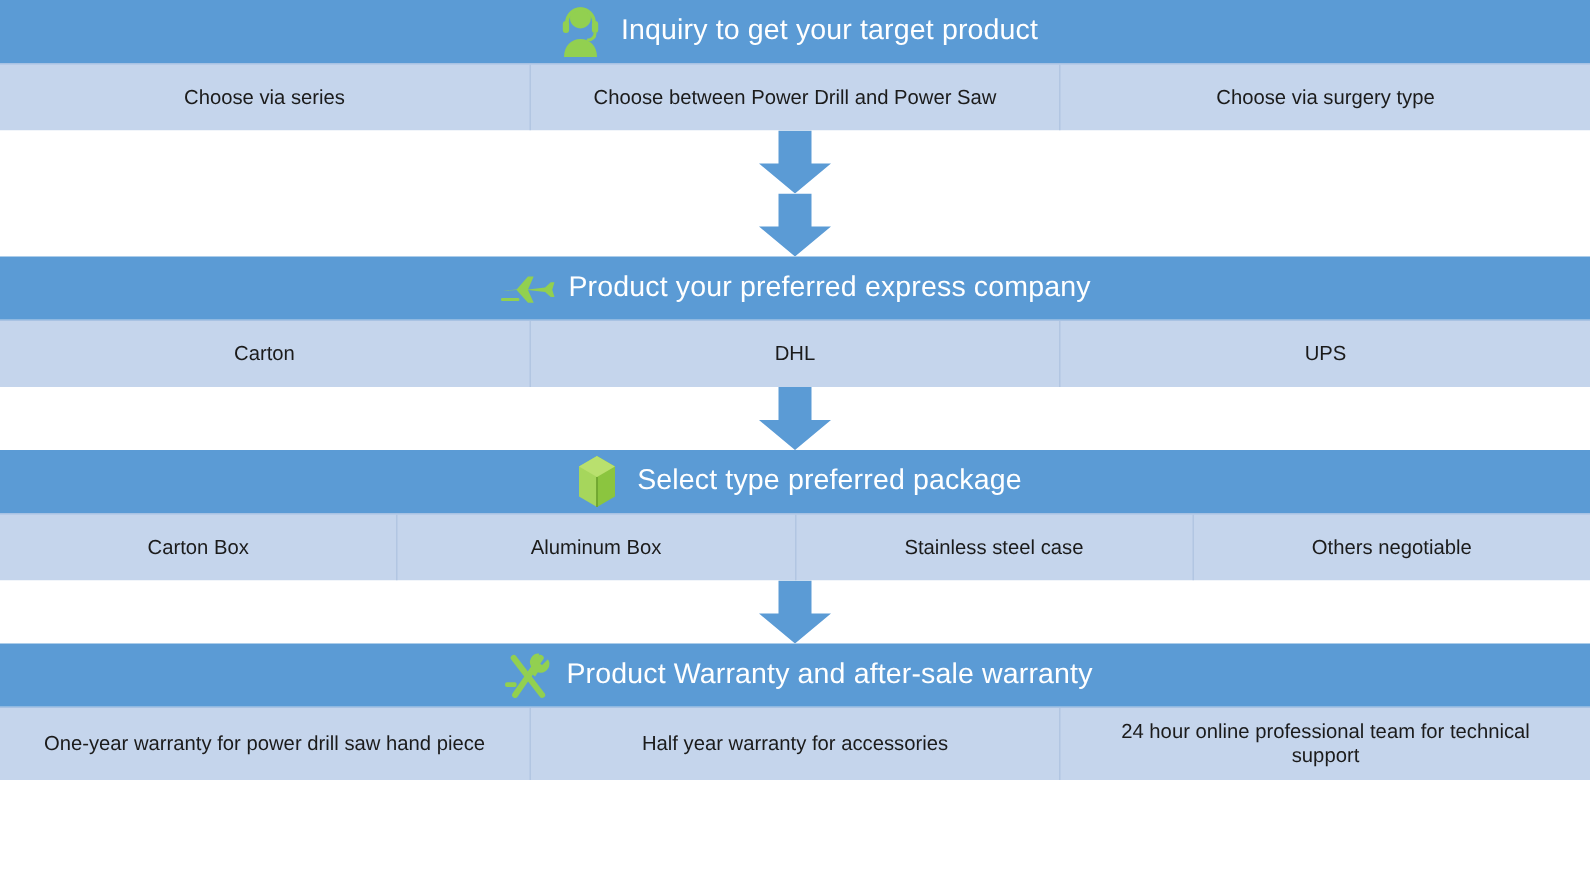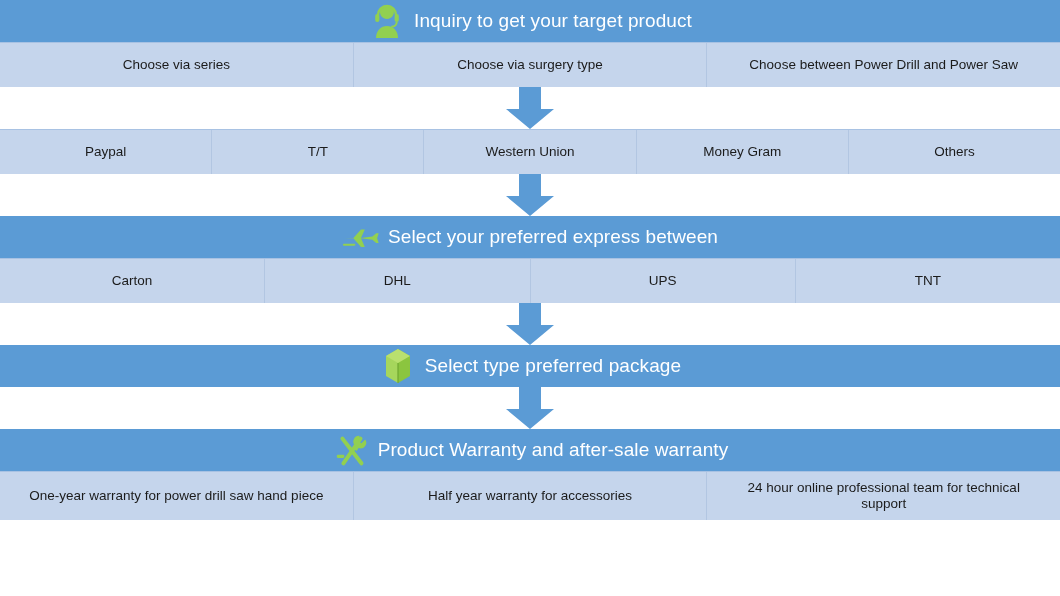--- a/index.html
+++ b/index.html
@@ -92,76 +92,74 @@
             <path d="M6 13 a9 9 0 0 1 18 0" fill="none" stroke="#92d050" stroke-width="2.4"></path>
             <rect x="3.2" y="12" width="4.2" height="8" rx="2" fill="#92d050"></rect>
             <rect x="22.6" y="12" width="4.2" height="8" rx="2" fill="#92d050"></rect>
             <path d="M24.7 20 c0 3.2 -2.6 4.6 -5.4 4.8" fill="none" stroke="#92d050" stroke-width="2"></path>
           </svg>
         </span>
         <span class="step-title">Inquiry to get your target product</span>
       </div>
       <div class="options">
         <div class="option">Choose via series</div>
+        <div class="option">Choose  between Power Drill and Power Saw</div>
         <div class="option">Choose via surgery type</div>
-        <div class="option">Choose  between Power Drill and Power Saw</div>
       </div>
     </section>
     <div class="connector">
       <svg class="arrow" viewBox="0 0 62 42">
         <path d="M20 0 L42 0 L42 22 L55 22 L31 42 L7 22 L20 22 z" fill="#5b9bd5"></path>
       </svg>
     </div>
     <section class="step">
-      <div class="options">
-        <div class="option">Paypal</div>
-        <div class="option">T/T</div>
-        <div class="option">Western Union</div>
-        <div class="option">Money Gram</div>
-        <div class="option">Others</div>
-      </div>
     </section>
     <div class="connector">
       <svg class="arrow" viewBox="0 0 62 42">
         <path d="M20 0 L42 0 L42 22 L55 22 L31 42 L7 22 L20 22 z" fill="#5b9bd5"></path>
       </svg>
     </div>
     <section class="step">
       <div class="step-header">
         <span class="icon">
           <svg width="40" height="30" viewBox="0 0 40 30">
             <path d="M2 17 l10 -1 l8 -9 l4 0 l-4 9 l12 -1.4 l4 -3.6 l2.6 0 l-1.6 5.2 l1.6 5.2 l-2.6 0 l-4 -3.6 l-12 -1.4 l4 9 l-4 0 l-8 -9 z" fill="#92d050"></path>
             <rect x="1" y="22" width="13" height="2.2" rx="1" fill="#92d050"></rect>
           </svg>
         </span>
-        <span class="step-title">Select your preferred express between</span>
+        <span class="step-title">Product your preferred express company</span>
       </div>
       <div class="options">
         <div class="option">Carton</div>
         <div class="option">DHL</div>
         <div class="option">UPS</div>
-        <div class="option">TNT</div>
       </div>
     </section>
     <div class="connector">
       <svg class="arrow" viewBox="0 0 62 42">
         <path d="M20 0 L42 0 L42 22 L55 22 L31 42 L7 22 L20 22 z" fill="#5b9bd5"></path>
       </svg>
     </div>
     <section class="step">
       <div class="step-header">
         <span class="icon">
           <svg width="30" height="38" viewBox="0 0 30 38">
             <path d="M15 2 L27 9 L27 29 L15 36 z" fill="#8bc53f"></path>
             <path d="M15 2 L3 9 L3 29 L15 36 z" fill="#a6d65c"></path>
             <path d="M15 2 L27 9 L15 16 L3 9 z" fill="#b9e06e"></path>
             <path d="M15 16 L15 36" stroke="#6fa52f" stroke-width="1.2"></path>
           </svg>
         </span>
         <span class="step-title">Select type preferred package</span>
+      </div>
+      <div class="options">
+        <div class="option">Carton Box</div>
+        <div class="option">Aluminum Box</div>
+        <div class="option">Stainless steel case</div>
+        <div class="option">Others negotiable</div>
       </div>
     </section>
     <div class="connector">
       <svg class="arrow" viewBox="0 0 62 42">
         <path d="M20 0 L42 0 L42 22 L55 22 L31 42 L7 22 L20 22 z" fill="#5b9bd5"></path>
       </svg>
     </div>
     <section class="step last">
       <div class="step-header">
         <span class="icon">

